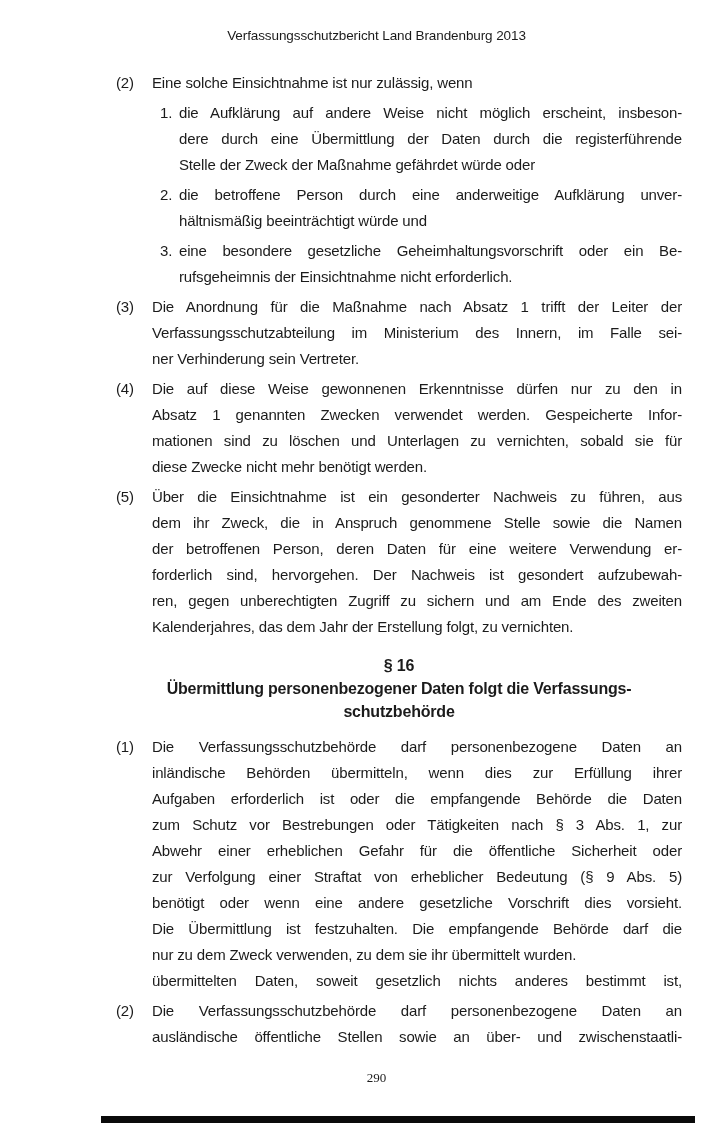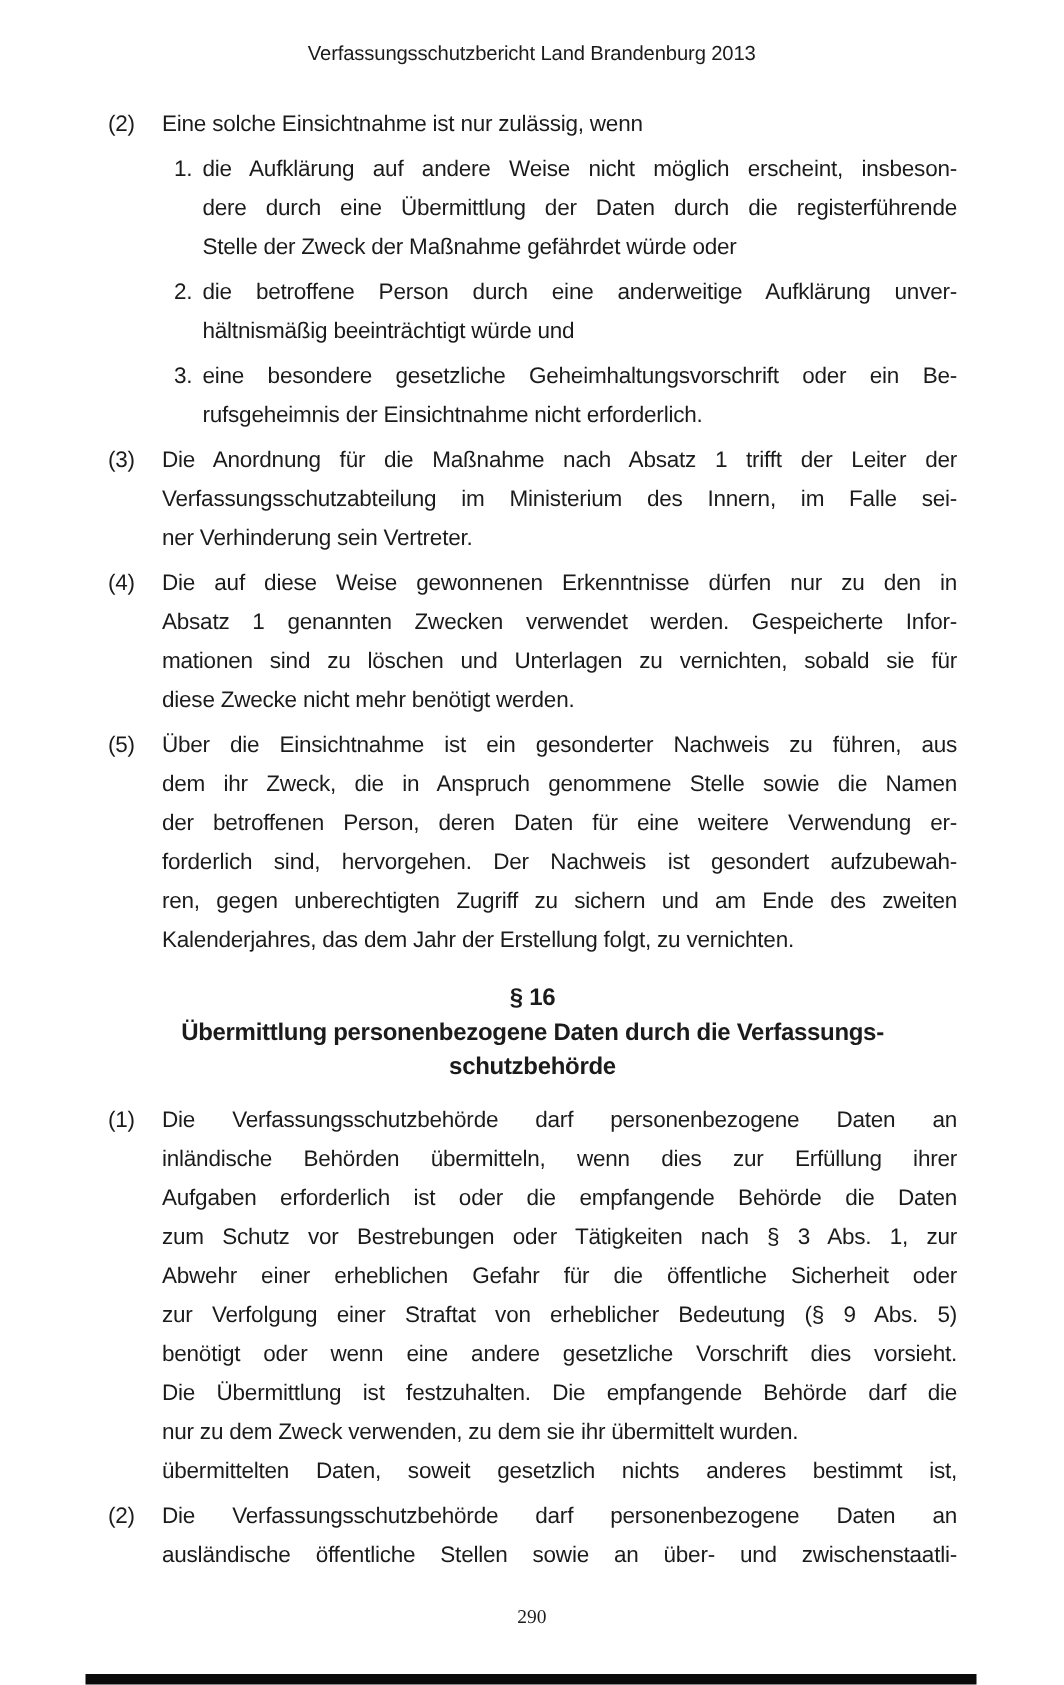--- a/index.html
+++ b/index.html
@@ -5,21 +5,21 @@
   * { box-sizing: border-box; }
   html, body { margin: 0; padding: 0; }
   body {
     width: 709px; height: 1123px;
     background: #ffffff;
     font-family: "Liberation Sans", sans-serif;
     color: #1b1b1b;
     position: relative;
     overflow: hidden;
   }
-  .page { position: absolute; inset: 0; background: #ffffff; }
+  .page { position: absolute; inset: 0; background: #ffffff; margin-left: 44px; }
 
   .running-head {
     position: absolute; top: 28px; left: 0; right: 0;
     text-align: center;
     font-size: 13.5px;
     letter-spacing: -0.1px;
     color: #1b1b1b;
   }
 
   .content {
@@ -120,21 +120,21 @@
           <div class="line">Über die Einsichtnahme ist ein gesonderter Nachweis zu führen, aus</div>
           <div class="line">dem ihr Zweck, die in Anspruch genommene Stelle sowie die Namen</div>
           <div class="line">der betroffenen Person, deren Daten für eine weitere Verwendung er-</div>
           <div class="line">forderlich sind, hervorgehen. Der Nachweis ist gesondert aufzubewah-</div>
           <div class="line">ren, gegen unberechtigten Zugriff zu sichern und am Ende des zweiten</div>
           <div class="line no-just">Kalenderjahres, das dem Jahr der Erstellung folgt, zu vernichten.</div>
         </div>
       </div>
       <div class="heading">
         <div class="hline">§ 16</div>
-        <div class="hline">Übermittlung personenbezogene Daten durch die Verfassungs-</div>
+        <div class="hline">Übermittlung personenbezogener Daten folgt die Verfassungs-</div>
         <div class="hline">schutzbehörde</div>
       </div>
       <div class="block para">
         <span class="label">(1)</span>
         <div class="pbody">
           <div class="line">Die Verfassungsschutzbehörde darf personenbezogene Daten an</div>
           <div class="line">inländische Behörden übermitteln, wenn dies zur Erfüllung ihrer</div>
           <div class="line">Aufgaben erforderlich ist oder die empfangende Behörde die Daten</div>
           <div class="line">zum Schutz vor Bestrebungen oder Tätigkeiten nach § 3 Abs. 1, zur</div>
           <div class="line">Abwehr einer erheblichen Gefahr für die öffentliche Sicherheit oder</div>

